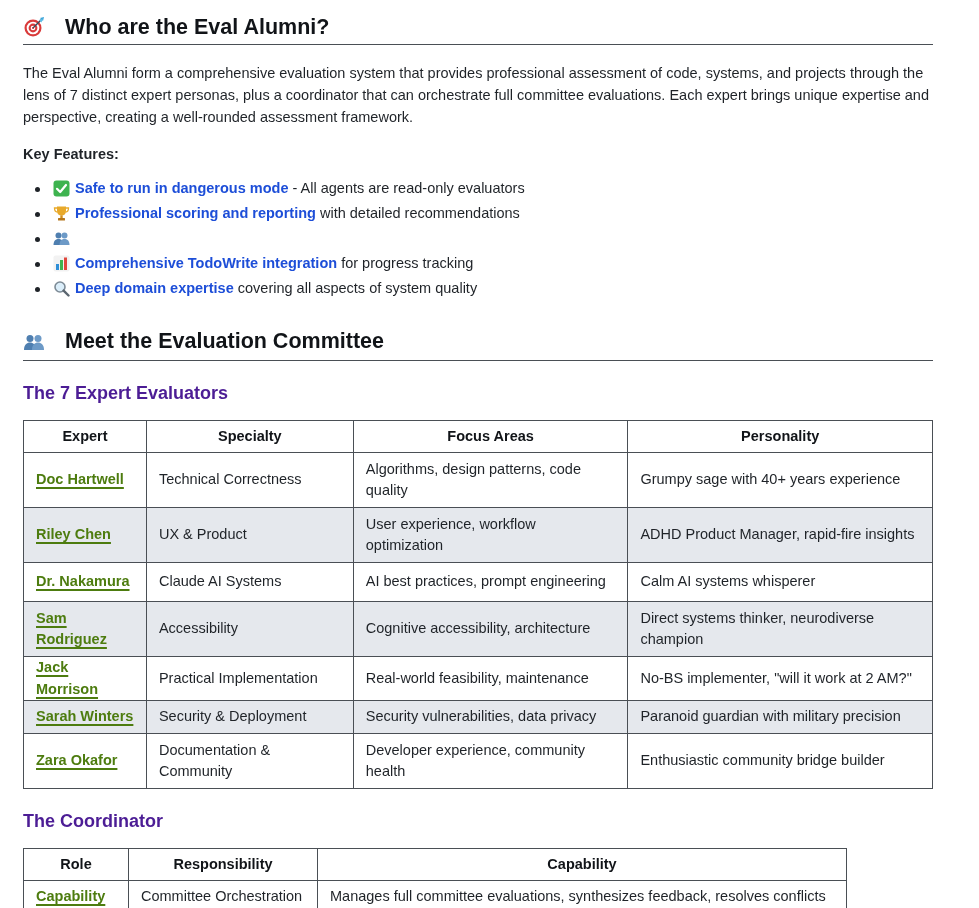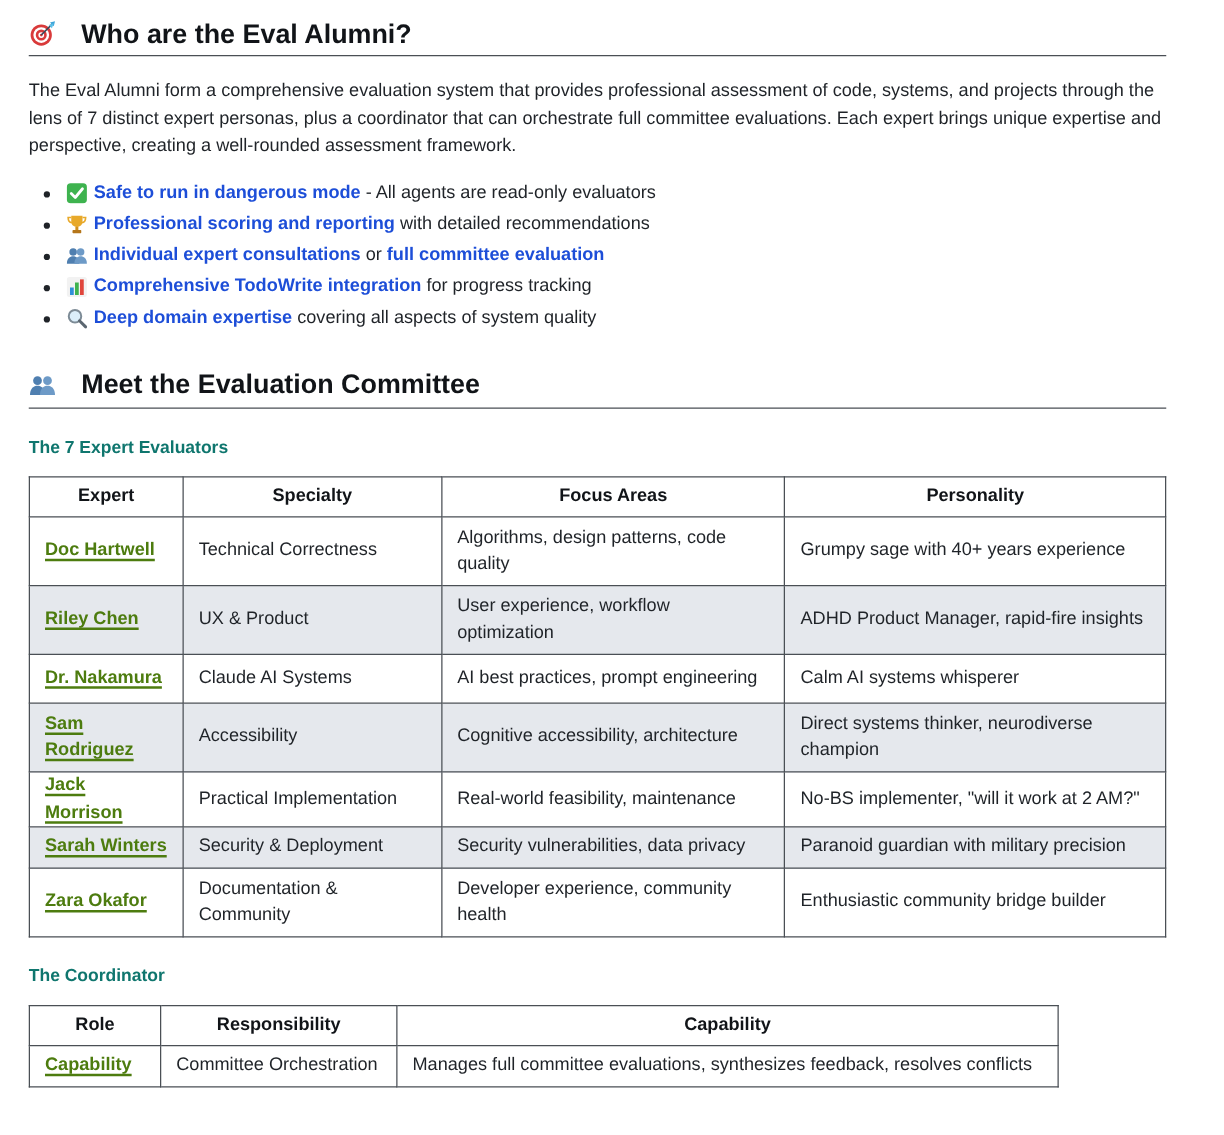--- a/index.html
+++ b/index.html
@@ -27,23 +27,23 @@
       border-bottom: 1.5px solid #4a4f55;
       width: 910px;
       display: flex;
       align-items: center;
       gap: 20px;
     }
     h2.s1 { padding-top: 10px; height: 34px; }
     h2.s2 { margin-top: 21px; height: 38px; }
     h3 {
       margin: 0;
-      font-size: 14px;
-      font-weight: 700;
-      color: #0f766e;
+      font-size: 18px;
+      font-weight: 700;
+      color: #4c1d95;
     }
     .emoji {
       display: inline-block;
       width: 22px;
       height: 22px;
       vertical-align: middle;
       flex-shrink: 0;
     }
     p.intro {
       margin: 17px 0 0 0;
@@ -131,20 +131,21 @@
       <circle cx="10" cy="12" r="1.1" fill="#d93a3a"></circle>
       <line x1="10" y1="12" x2="19" y2="3" stroke="#3a4a5a" stroke-width="1.4"></line>
       <path d="M17 2 L21 1 L20 5 Z" fill="#3aa3d8"></path>
       <path d="M16 4 L20 2.5 L18.5 6.5 Z" fill="#5bc0ea"></path>
     </svg>
     <span>Who are the Eval Alumni?</span>
   </h2>
 
   <p class="intro">The Eval Alumni form a comprehensive evaluation system that provides professional assessment of code, systems, and projects through the lens of 7 distinct expert personas, plus a coordinator that can orchestrate full committee evaluations. Each expert brings unique expertise and perspective, creating a well-rounded assessment framework.</p>
 
+  <p class="kf">Key Features:</p>
 
   <ul class="features">
     <li>
       <svg class="fi" viewBox="0 0 17 17">
         <rect x="0.5" y="0.5" width="16" height="16" rx="3" fill="#3eb34f"></rect>
         <path d="M4 8.8 L7.2 12 L13 5" stroke="#fff" stroke-width="2.2" fill="none" stroke-linecap="round" stroke-linejoin="round"></path>
       </svg>
       <span><b>Safe to run in dangerous mode</b><span> - All agents are read-only evaluators</span></span>
     </li>
     <li>
@@ -157,21 +158,20 @@
       </svg>
       <span><b>Professional scoring and reporting</b><span> with detailed recommendations</span></span>
     </li>
     <li>
       <svg class="fi" viewBox="0 0 17 17">
         <circle cx="5.5" cy="5.5" r="3" fill="#4f7fb0"></circle>
         <path d="M0.5 15 C0.5 10.5 3 9 5.5 9 C8 9 10.5 10.5 10.5 15 Z" fill="#4f7fb0"></path>
         <circle cx="11.5" cy="5.5" r="3" fill="#6d9ac7"></circle>
         <path d="M6.5 15 C6.5 10.5 9 9 11.5 9 C14 9 16.5 10.5 16.5 15 Z" fill="#6d9ac7"></path>
       </svg>
-      <span><b>Individual expert consultations</b><span> or </span><b>full committee evaluation</b></span>
     </li>
     <li>
       <svg class="fi" viewBox="0 0 17 17">
         <rect x="0.5" y="0.5" width="16" height="16" rx="2" fill="#f2f2f2"></rect>
         <rect x="3" y="9" width="3" height="6" fill="#2f8fd8"></rect>
         <rect x="7" y="5" width="3" height="10" fill="#3eb34f"></rect>
         <rect x="11" y="2.5" width="3" height="12.5" fill="#e0463c"></rect>
       </svg>
       <span><b>Comprehensive TodoWrite integration</b><span> for progress tracking</span></span>
     </li>

